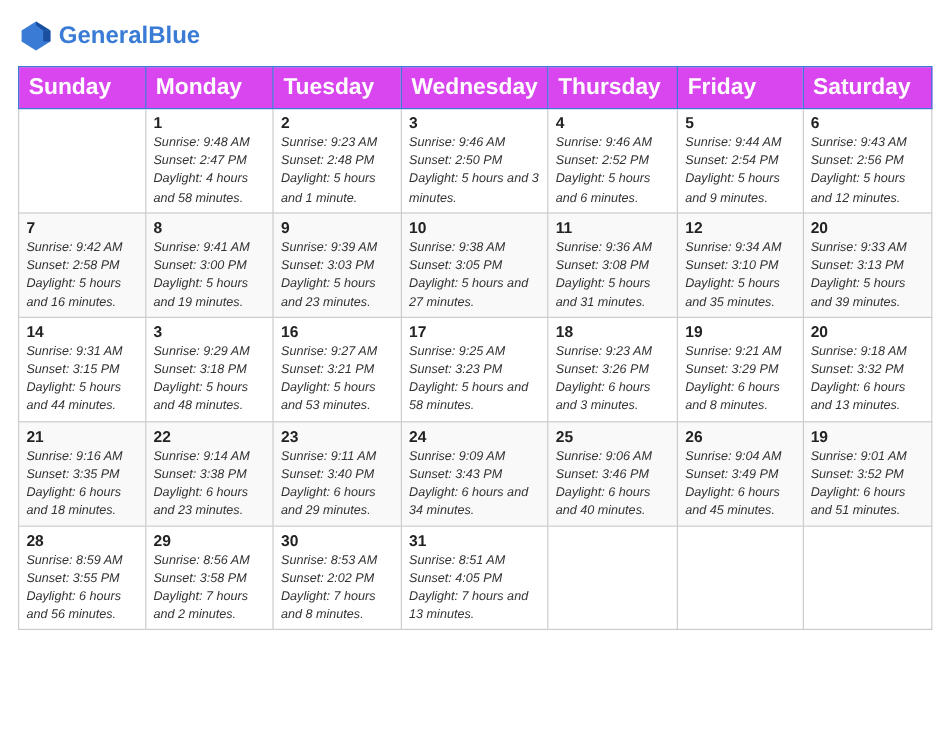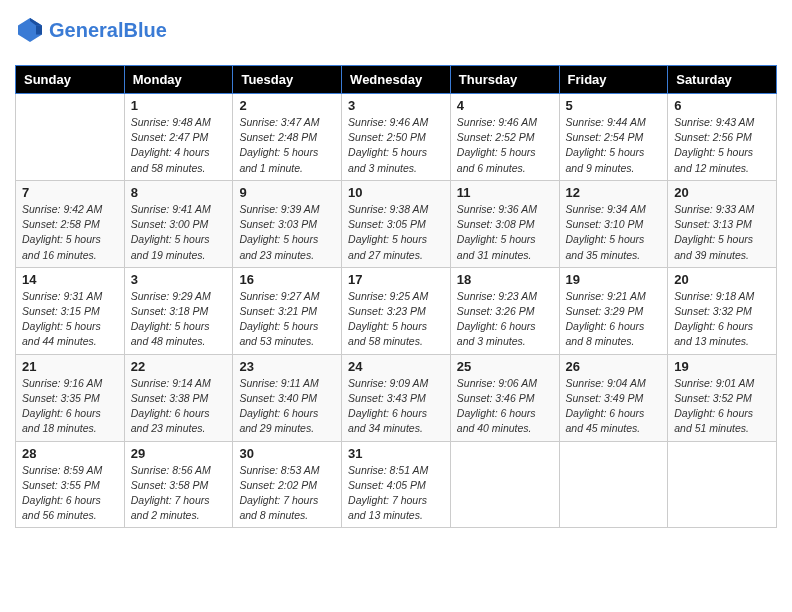--- a/index.html
+++ b/index.html
@@ -7,21 +7,21 @@
       font-family: Arial, sans-serif;
       background: #fff;
       width: 792px;
       min-height: 612px;
       padding: 15px;
     }
     .header {
       display: flex;
       justify-content: space-between;
       align-items: flex-end;
-      margin-bottom: 20px;
+      margin-bottom: 10px;
     }
     .logo {
       display: flex;
       align-items: center;
     }
     .logo-text {
       font-size: 20px;
       font-weight: bold;
       color: #1a1a2e;
       line-height: 1.1;
@@ -45,25 +45,25 @@
     .subtitle {
       font-size: 16px;
       color: #444;
     }
     .calendar-table {
       width: 100%;
       border-collapse: collapse;
       font-size: 11px;
     }
     .calendar-table thead tr th {
-      background-color: #000000;
+      background-color: #d946ef;
       color: #fff;
       text-align: left;
       padding: 6px 8px;
-      font-size: 13px;
+      font-size: 19px;
       font-weight: bold;
       border: 1px solid #3a7bd5;
     }
     .calendar-table tbody tr td {
       border: 1px solid #ccc;
       vertical-align: top;
       padding: 4px 6px;
       width: 14.28%;
       min-height: 80px;
       background: #fff;
@@ -122,21 +122,21 @@
         <td class="empty-cell"></td>
         <td>
           <div class="day-number">1</div>
           <div class="day-info">Sunrise: 9:48 AM
 Sunset: 2:47 PM
 Daylight: 4 hours
 and 58 minutes.</div>
         </td>
         <td>
           <div class="day-number">2</div>
-          <div class="day-info">Sunrise: 3:47 AM
+          <div class="day-info">Sunrise: 9:23 AM
 Sunset: 2:48 PM
 Daylight: 5 hours
 and 1 minute.</div>
         </td>
         <td>
           <div class="day-number">3</div>
           <div class="day-info">Sunrise: 9:46 AM
 Sunset: 2:50 PM
 Daylight: 5 hours
 and 3 minutes.</div>

